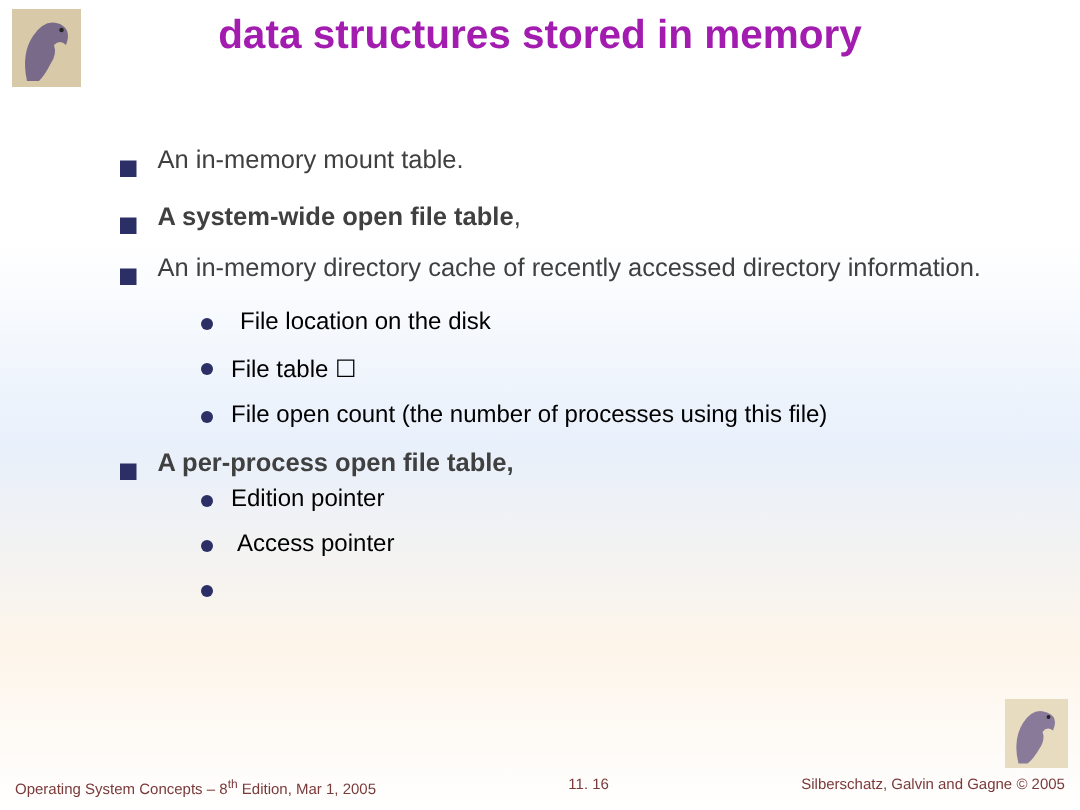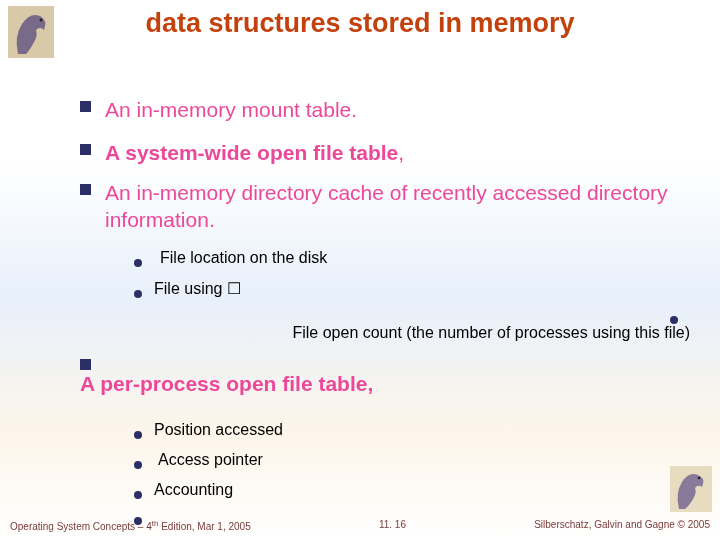--- a/index.html
+++ b/index.html
@@ -20,48 +20,48 @@
   .dino-br { bottom: 28px; right: 8px; width: 42px; height: 46px; }
   .dino svg { width: 100%; height: 100%; display: block; }
   .title {
     position: absolute;
     top: 8px;
     left: 0;
     right: 0;
     text-align: center;
     font-size: 27px;
     font-weight: bold;
-    color: #c2410c;
+    color: #a21caf;
   }
   .content {
     position: absolute;
     top: 96px;
     left: 80px;
     right: 30px;
   }
   .item {
     display: flex;
-    align-items: flex-start;
+    align-items: flex-end;
     margin-bottom: 16px;
-    color: #ec4899;
-    font-size: 21px;
+    color: #404040;
+    font-size: 17px;
     line-height: 1.3;
   }
   .square {
     width: 11px;
     height: 11px;
     background: #2b2f66;
     flex: 0 0 11px;
     margin-top: 5px;
     margin-right: 14px;
   }
   .sub {
     margin-left: 54px;
     display: flex;
-    align-items: flex-end;
+    align-items: flex-start;
     margin-bottom: 12px;
     font-size: 16px;
     color: #000;
   }
   .dot {
     width: 8px;
     height: 8px;
     border-radius: 50%;
     background: #2b2f66;
     flex: 0 0 8px;
@@ -115,57 +115,53 @@
     <span class="square"></span>
     <span>An in-memory directory cache of recently accessed directory information.</span>
   </div>
 
   <div class="sub">
     <span class="dot"></span>
     <span style="padding-left:6px;">File location on the disk</span>
   </div>
   <div class="sub">
     <span class="dot"></span>
-    <span>File using ☐</span>
+    <span>File table ☐</span>
   </div>
-  <div class="sub" style="flex-direction:column;">
+  <div class="sub" style="">
     <span class="dot"></span>
     <span>File open count (the number of processes using this file)</span>
   </div>
 
-  <div class="item" style="margin-bottom:24px;flex-direction:column;">
+  <div class="item" style="margin-bottom:4px;">
     <span class="square"></span>
     <span class="bold">A per-process open file table,</span>
   </div>
 
   <div class="sub">
     <span class="dot"></span>
-    <span>Position accessed</span>
+    <span>Edition pointer</span>
   </div>
   <div class="sub">
     <span class="dot"></span>
     <span style="padding-left:4px;">Access pointer</span>
-  </div>
-  <div class="sub">
-    <span class="dot"></span>
-    <span>Accounting</span>
   </div>
   <div class="sub">
     <span class="dot"></span>
   </div>
 
 </div>
 
 <div class="dino dino-br">
   <svg viewBox="0 0 42 46">
     <rect x="0" y="0" width="42" height="46" fill="#e8dcc0"></rect>
     <path d="M 9 43 Q 5 27 12 16 Q 19 5 28 9 Q 36 12 32 21 Q 28 18 25 22 Q 27 27 23 33 Q 19 40 15 43 Z" fill="#8a7a9a"></path>
     <circle cx="29" cy="12" r="1.3" fill="#222"></circle>
   </svg>
 </div>
 
 <div class="footer">
   <span>
-    <span>Operating System Concepts – 4</span><span class="sup">th</span><span> Edition, Mar 1, 2005</span>
+    <span>Operating System Concepts – 8</span><span class="sup">th</span><span> Edition, Mar 1, 2005</span>
   </span>
   <span class="footer-center">11. 16</span>
   <span class="footer-right">Silberschatz, Galvin and Gagne © 2005</span>
 </div>
 
 </body></html>

